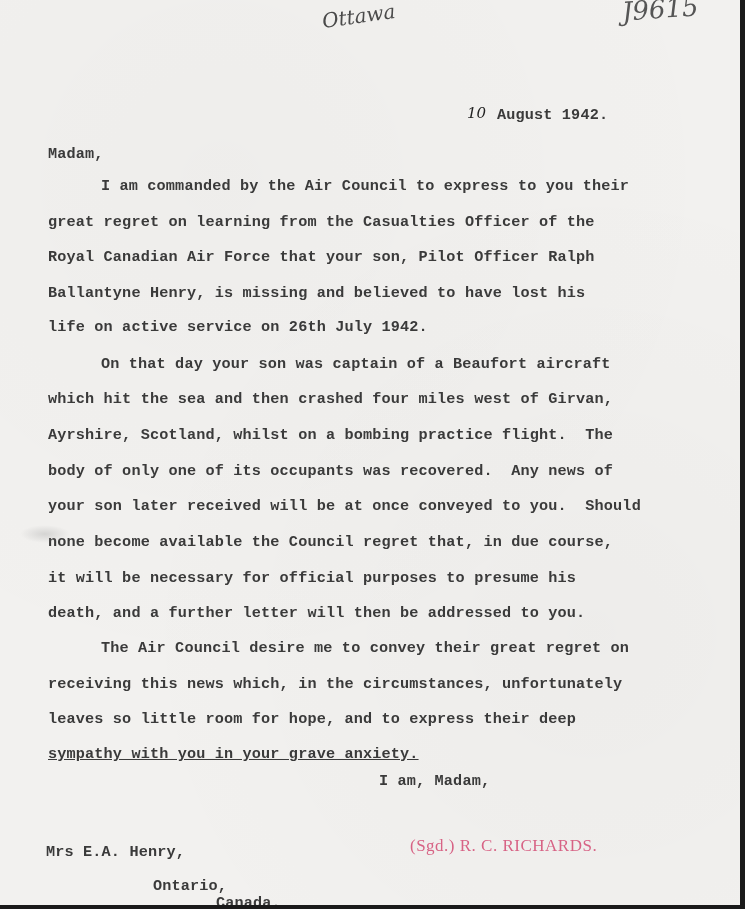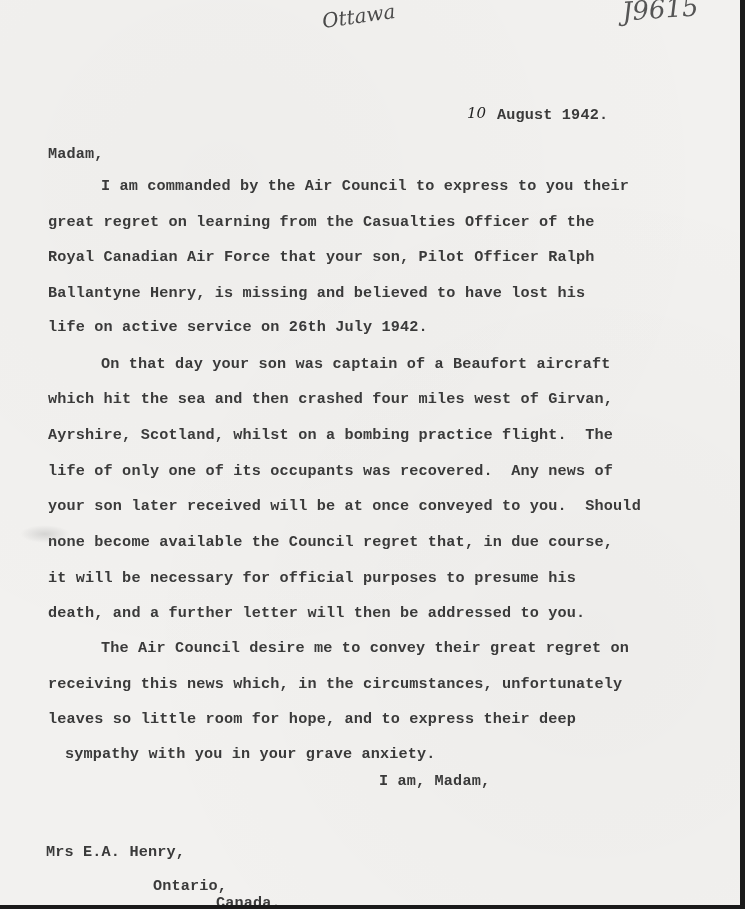--- a/index.html
+++ b/index.html
@@ -67,36 +67,37 @@
     <div class="tw" style="left:48px; top:213px;">great regret on learning from the Casualties Officer of the</div>
     <div class="tw" style="left:48px; top:248px;">Royal Canadian Air Force that your son, Pilot Officer Ralph</div>
     <div class="tw" style="left:48px; top:284px;">Ballantyne Henry, is missing and believed to have lost his</div>
     <div class="tw" style="left:48px; top:318px;">life on active service on 26th July 1942.</div>
   </div>
 
   <div>
     <div class="tw" style="left:101px; top:355px;">On that day your son was captain of a Beaufort aircraft</div>
     <div class="tw" style="left:48px; top:390px;">which hit the sea and then crashed four miles west of Girvan,</div>
     <div class="tw" style="left:48px; top:426px;">Ayrshire, Scotland, whilst on a bombing practice flight.  The</div>
-    <div class="tw" style="left:48px; top:462px;">life of only one of its occupants was recovered.  Any news of</div>
+    <div class="tw" style="left:48px; top:462px;">body of only one of its occupants was recovered.  Any news of</div>
     <div class="tw" style="left:48px; top:497px;">your son later received will be at once conveyed to you.  Should</div>
     <div class="tw" style="left:48px; top:533px;">none become available the Council regret that, in due course,</div>
     <div class="tw" style="left:48px; top:569px;">it will be necessary for official purposes to presume his</div>
     <div class="tw" style="left:48px; top:604px;">death, and a further letter will then be addressed to you.</div>
   </div>
 
   <div>
     <div class="tw" style="left:101px; top:639px;">The Air Council desire me to convey their great regret on</div>
     <div class="tw" style="left:48px; top:675px;">receiving this news which, in the circumstances, unfortunately</div>
     <div class="tw" style="left:48px; top:710px;">leaves so little room for hope, and to express their deep</div>
-    <div class="tw" style="left:65px; top:745px;">sympathy with you in your grave anxiety.</div>
+    <div class="tw" style="left:48px; top:745px;text-decoration:underline;">sympathy with you in your grave anxiety.</div>
   </div>
 
   <div class="tw" style="left:379px; top:772px;">I am, Madam,</div>
 
+  <div class="stamp">(Sgd.) R. C. RICHARDS.</div>
 
   <div>
     <div class="tw" style="left:46px; top:843px;">Mrs E.A. Henry,</div>
     <div class="tw" style="left:110px; top:906px;margin-left:28px;">Kincardine,</div>
     <div class="tw" style="left:153px; top:877px;">Ontario,</div>
     <div class="tw" style="left:216px; top:894px;">Canada.</div>
   </div>
 
   <div class="smudge"></div>
 </div>

